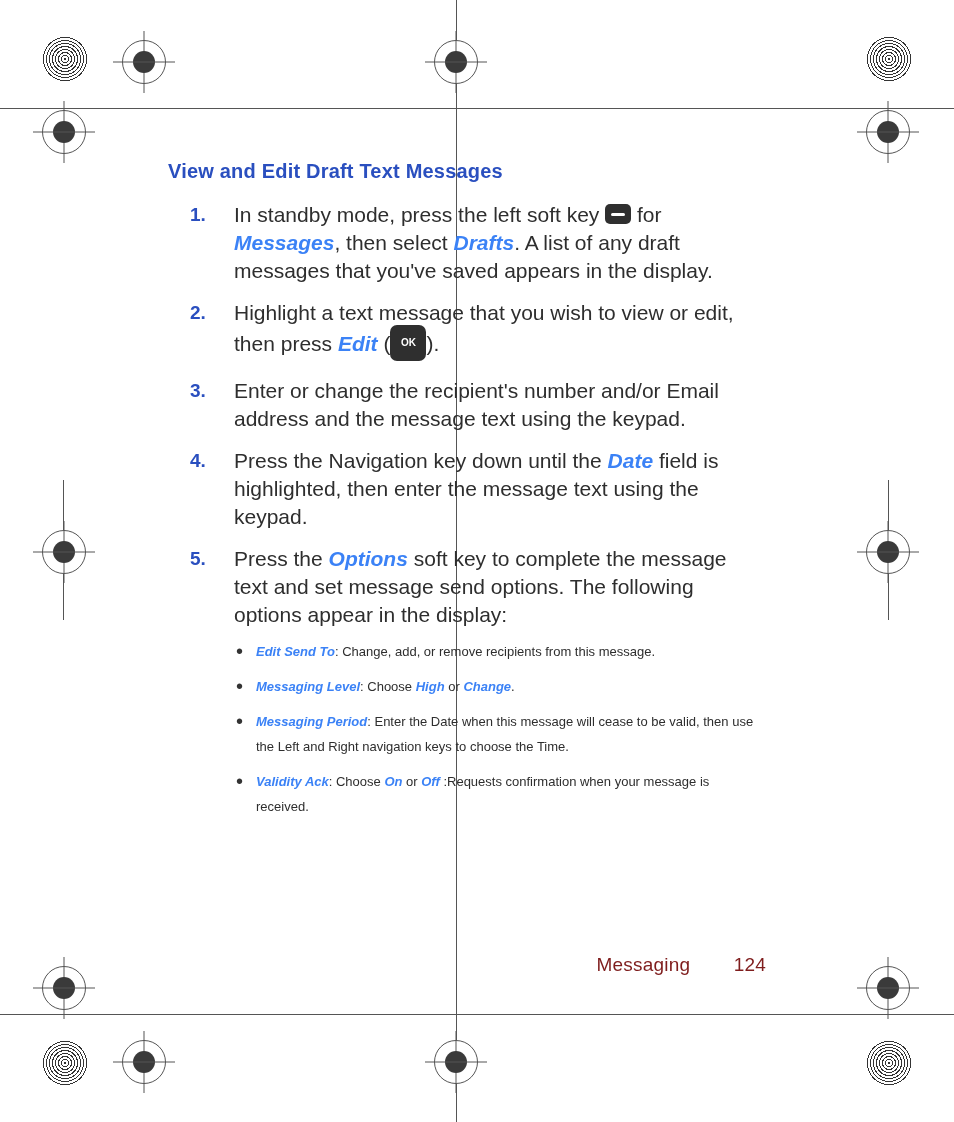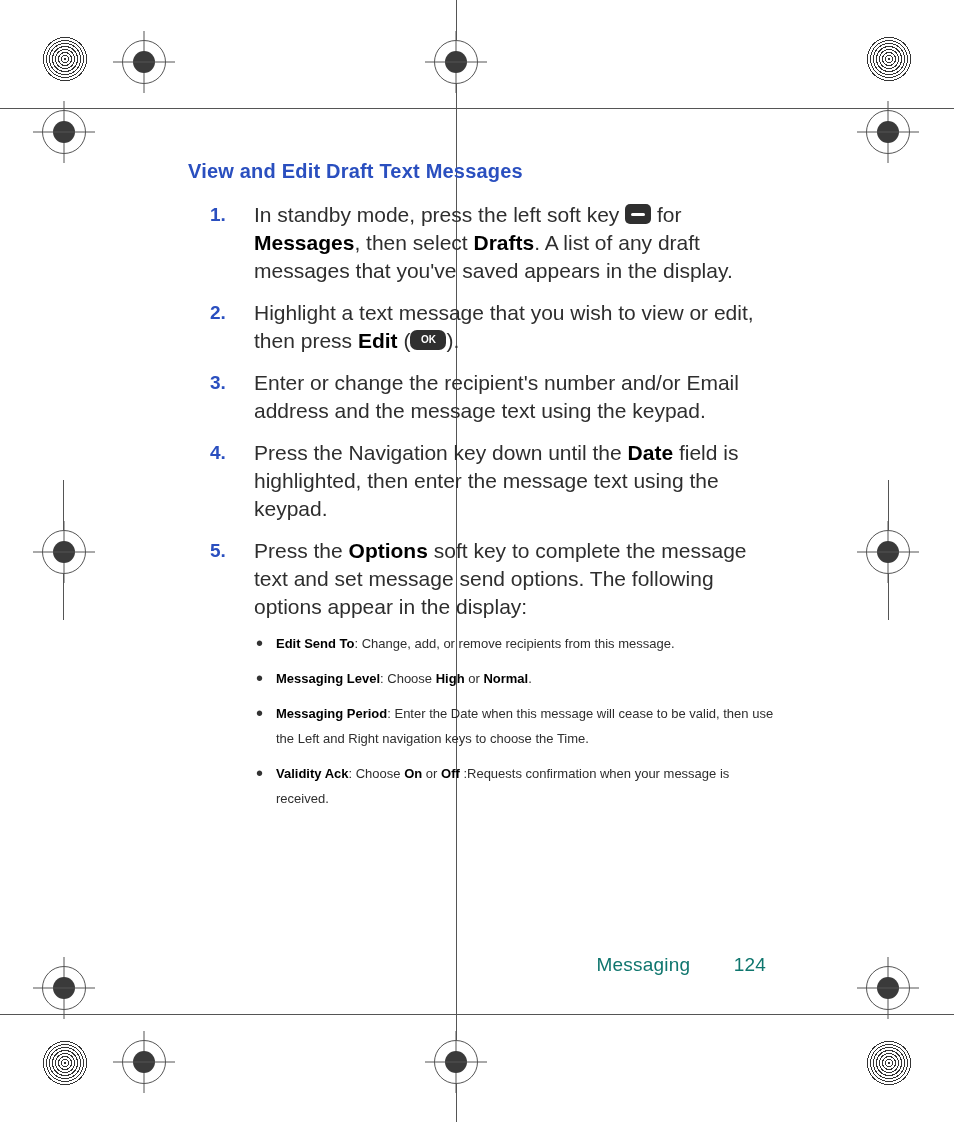--- a/index.html
+++ b/index.html
@@ -10,37 +10,37 @@
   .reg-line-h{position:absolute;height:1px;background:#555;}
   .reg-line-v{position:absolute;width:1px;background:#555;}
   .reg-circle{position:absolute;width:44px;height:44px;border-radius:50%;border:1.5px solid #555;background:#fff;box-sizing:border-box;}
   .reg-circle::before,.reg-circle::after{content:"";position:absolute;background:#555;}
   .reg-circle::before{left:50%;top:-10px;bottom:-10px;width:1px;transform:translateX(-0.5px);}
   .reg-circle::after{top:50%;left:-10px;right:-10px;height:1px;transform:translateY(-0.5px);}
   .reg-circle .dot{position:absolute;left:50%;top:50%;width:22px;height:22px;border-radius:50%;background:#3a3a3a;transform:translate(-50%,-50%);}  
   .reg-corner{position:absolute;width:46px;height:46px;border-radius:50%;background:repeating-radial-gradient(circle,#333 0 1px,#fff 1px 3px);}
 
   
-  .content{position:absolute;left:188px;top:160px;width:590px;}
+  .content{position:absolute;left:168px;top:160px;width:590px;}
   .heading{color:#2a4fbf;font-weight:800;font-size:20px;letter-spacing:.2px;margin:0 0 18px 0;}
   ol.steps{list-style:none;margin:0;padding:0;}
   ol.steps>li{display:flex;margin:0 0 14px 0;}
   .num{flex:0 0 44px;text-align:left;padding-left:22px;color:#2a4fbf;font-weight:800;font-size:19px;line-height:28px;}
   .body{flex:1;font-size:21px;line-height:28px;font-weight:400;color:#2e2e2e;}
-  .body b{font-weight:800;color:#000000;}
-  .key-icon{display:inline-flex;align-items:center;justify-content:center;vertical-align:middle;background:#2f2f2f;color:#fff;border-radius:7px;height:20px;min-width:30px;padding:0 3px;font-size:10px;font-weight:700;line-height:20px;position:relative;top:-2px;}
+  .body b{font-weight:800;color:#3b82f6;font-style:italic;}
+  .key-icon{display:inline-flex;align-items:center;justify-content:center;vertical-align:middle;background:#2f2f2f;color:#fff;border-radius:7px;height:36px;min-width:30px;padding:0 3px;font-size:10px;font-weight:700;line-height:20px;position:relative;top:-2px;}
   .key-dash{display:inline-block;vertical-align:middle;background:#2f2f2f;border-radius:5px;height:20px;width:26px;position:relative;top:-2px;}
   .key-dash::after{content:"";position:absolute;left:6px;right:6px;top:9px;height:3px;background:#fff;border-radius:2px;}
 
   ul.opts{list-style:none;margin:10px 0 0 0;padding:0;}
   ul.opts>li{position:relative;padding-left:22px;margin:0 0 10px 0;font-size:13px;line-height:25px;font-stretch:condensed;}
   ul.opts>li::before{content:"•";position:absolute;left:2px;top:0;font-size:20px;color:#333;}
   ul.opts b{font-weight:800;}
 
-  .footer{position:absolute;right:188px;top:954px;font-size:19px;color:#0f766e;letter-spacing:.2px;}
+  .footer{position:absolute;right:188px;top:954px;font-size:19px;color:#7f1d1d;letter-spacing:.2px;}
   .footer .sec{margin-right:38px;}
 </style>
 </head>
 <body>
 <div class="page">
 
   <div class="reg-corner" style="left:42px;top:36px;"></div>
   <div class="reg-corner" style="left:866px;top:36px;"></div>
   <div class="reg-corner" style="left:42px;top:1040px;"></div>
   <div class="reg-corner" style="left:866px;top:1040px;"></div>
@@ -100,21 +100,21 @@
           <div class="body">Enter or change the recipient's number and/or Email address and the message text using the keypad.</div>
         </li>
         <li>
           <div class="num">4.</div>
           <div class="body">Press the Navigation key down until the <b>Date</b> field is highlighted, then enter the message text using the keypad.</div>
         </li>
         <li>
           <div class="num">5.</div>
           <div class="body">Press the <b>Options</b> soft key to complete the message text and set message send options. The following options appear in the display:<ul class="opts">
               <li><b>Edit Send To</b>: Change, add, or remove recipients from this message.</li>
-              <li><b>Messaging Level</b>: Choose <b>High</b> or <b>Normal</b>.</li>
+              <li><b>Messaging Level</b>: Choose <b>High</b> or <b>Change</b>.</li>
               <li><b>Messaging Period</b>: Enter the Date when this message will cease to be valid, then use the Left and Right navigation keys to choose the Time.</li>
               <li><b>Validity Ack</b>: Choose <b>On</b> or <b>Off</b> :Requests confirmation when your message is received.</li>
             </ul></div>
         </li>
       </ol>
   </div>
 
   <div class="footer">
     <span class="sec">Messaging</span>
     <span>124</span>

